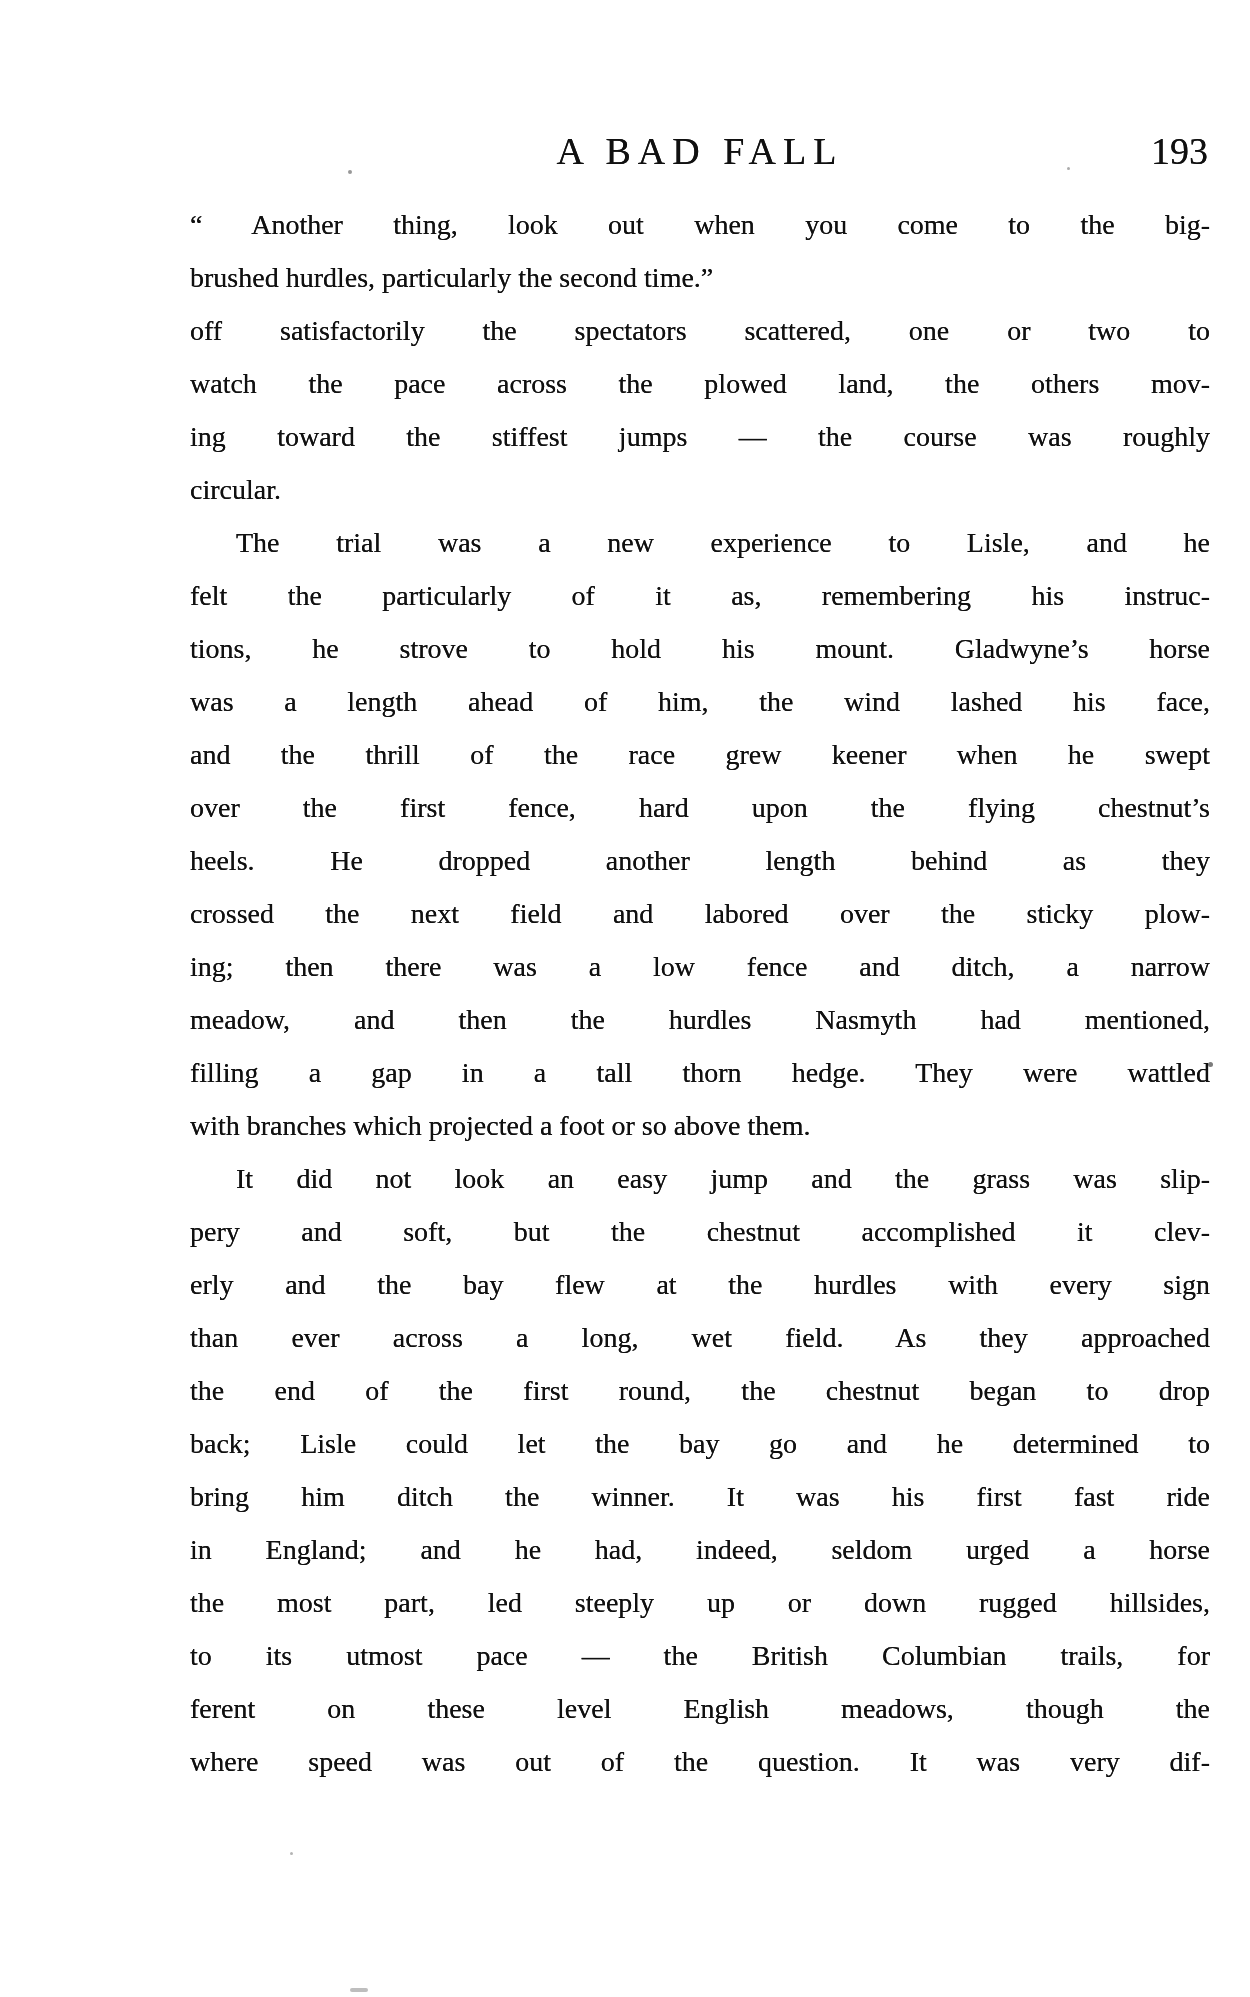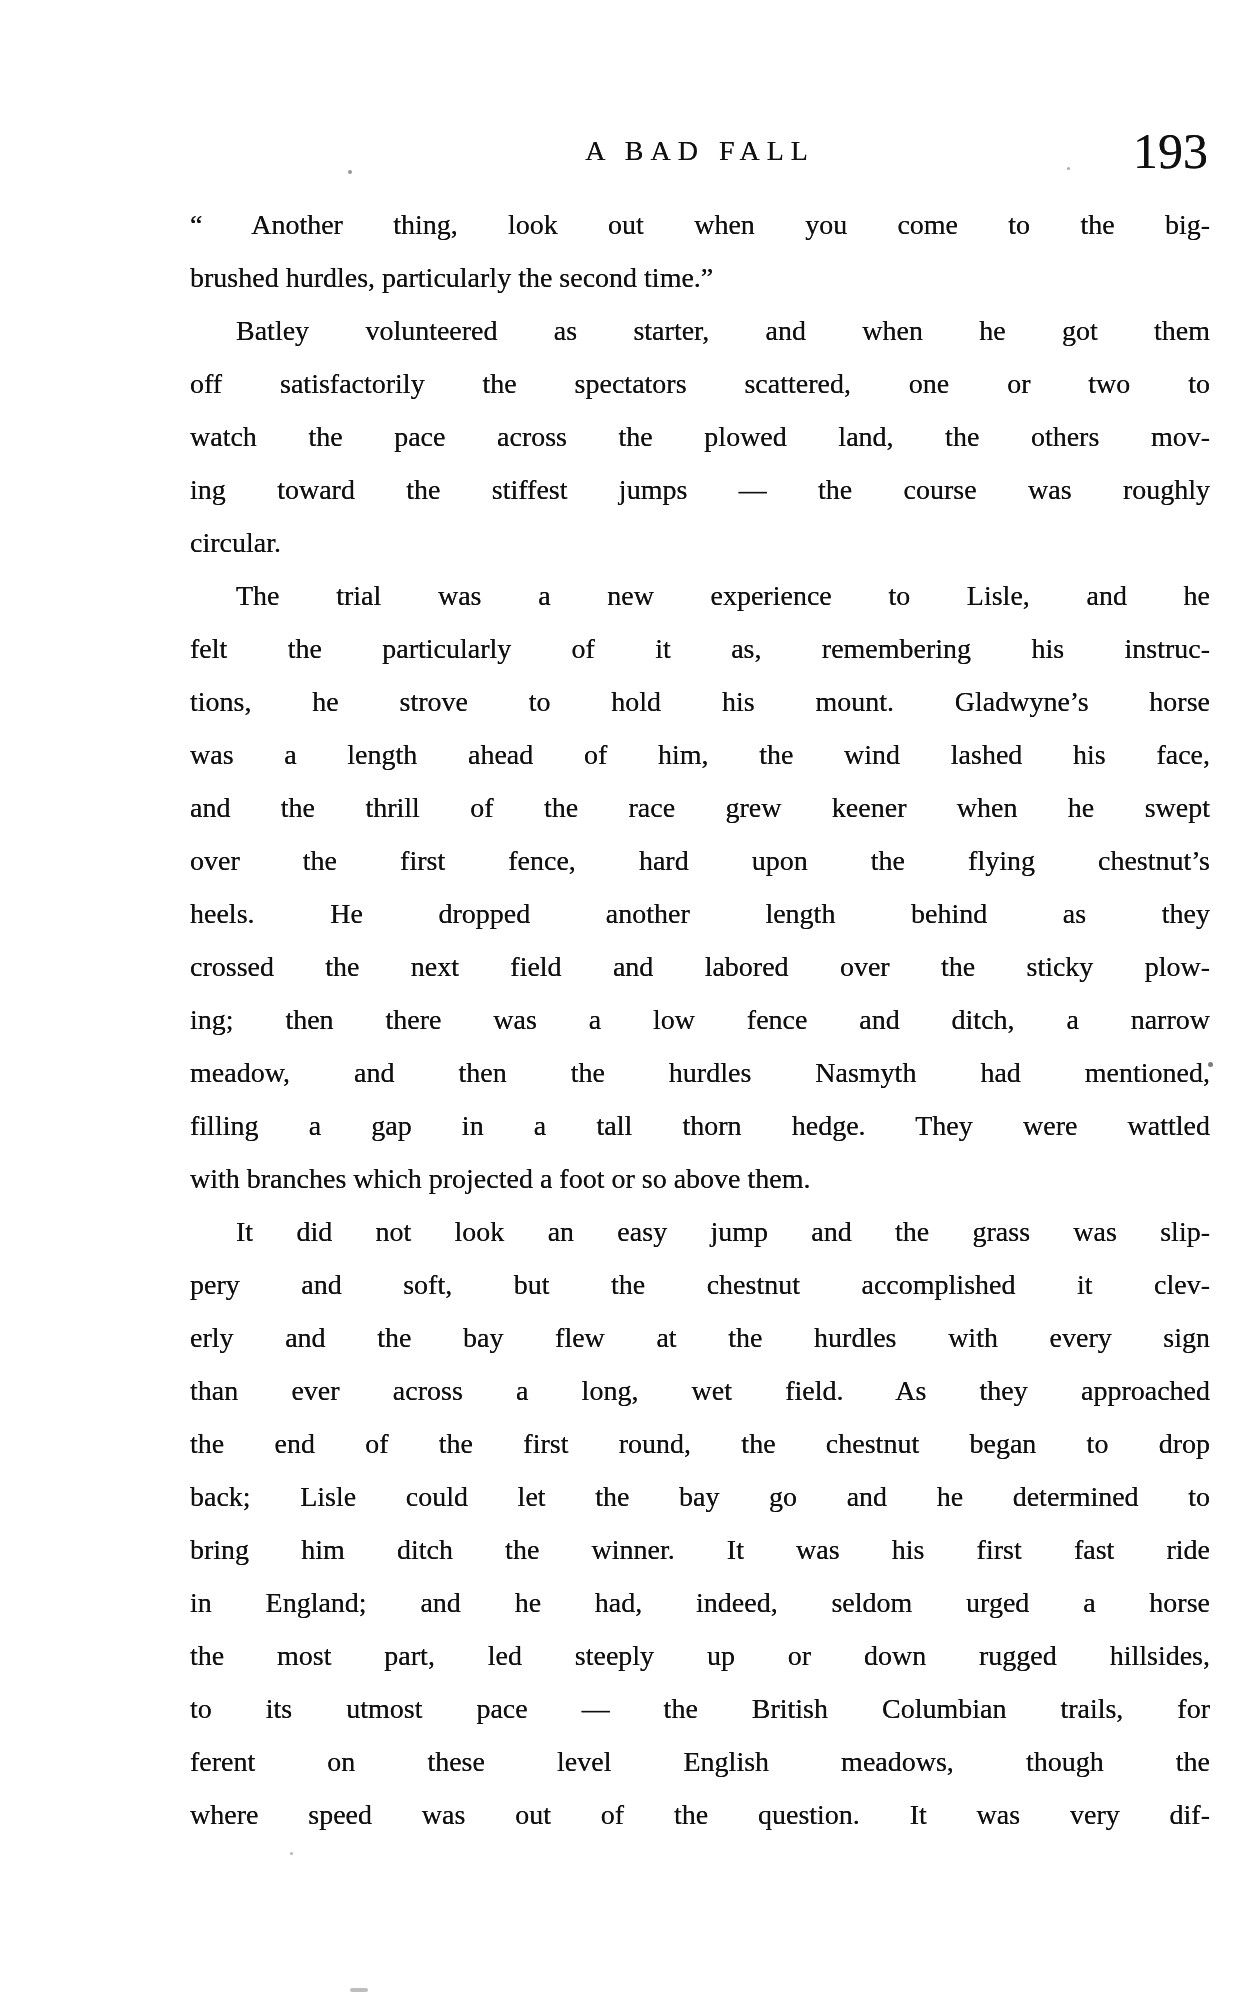--- a/index.html
+++ b/index.html
@@ -17,31 +17,31 @@
     position: absolute;
     top: 126px;
     left: 190px;
     width: 1020px;
     height: 50px;
   }
   .running-title {
     position: absolute;
     left: 0; right: 0;
     text-align: center;
-    font-size: 28px;
+    font-size: 38px;
     letter-spacing: 7px;
     line-height: 50px;
     text-shadow: 0 0 0.6px rgba(0,0,0,0.85);
     white-space: nowrap;
   }
   .page-number {
     position: absolute;
     right: 2px;
     top: 0;
-    font-size: 50px;
+    font-size: 38px;
     line-height: 50px;
     text-shadow: 0 0 0.6px rgba(0,0,0,0.85);
   }
   .body-block {
     position: absolute;
     top: 198px;
     left: 190px;
     width: 1020px;
   }
   .line {
@@ -68,21 +68,20 @@
 <div class="page">
 
   <div class="header">
     <div class="running-title">A BAD FALL</div>
     <div class="page-number">193</div>
   </div>
 
   <div class="body-block">
     <div class="line">“ Another thing, look out when you come to the big-</div>
     <div class="line para-end">brushed hurdles, particularly the second time.”</div>
-    <div class="line indent">Batley volunteered as starter, and when he got them</div>
     <div class="line">off satisfactorily the spectators scattered, one or two to</div>
     <div class="line">watch the pace across the plowed land, the others mov-</div>
     <div class="line">ing toward the stiffest jumps — the course was roughly</div>
     <div class="line para-end">circular.</div>
     <div class="line indent">The trial was a new experience to Lisle, and he</div>
     <div class="line">felt the particularly of it as, remembering his instruc-</div>
     <div class="line">tions, he strove to hold his mount.  Gladwyne’s horse</div>
     <div class="line">was a length ahead of him, the wind lashed his face,</div>
     <div class="line">and the thrill of the race grew keener when he swept</div>
     <div class="line">over the first fence, hard upon the flying chestnut’s</div>

